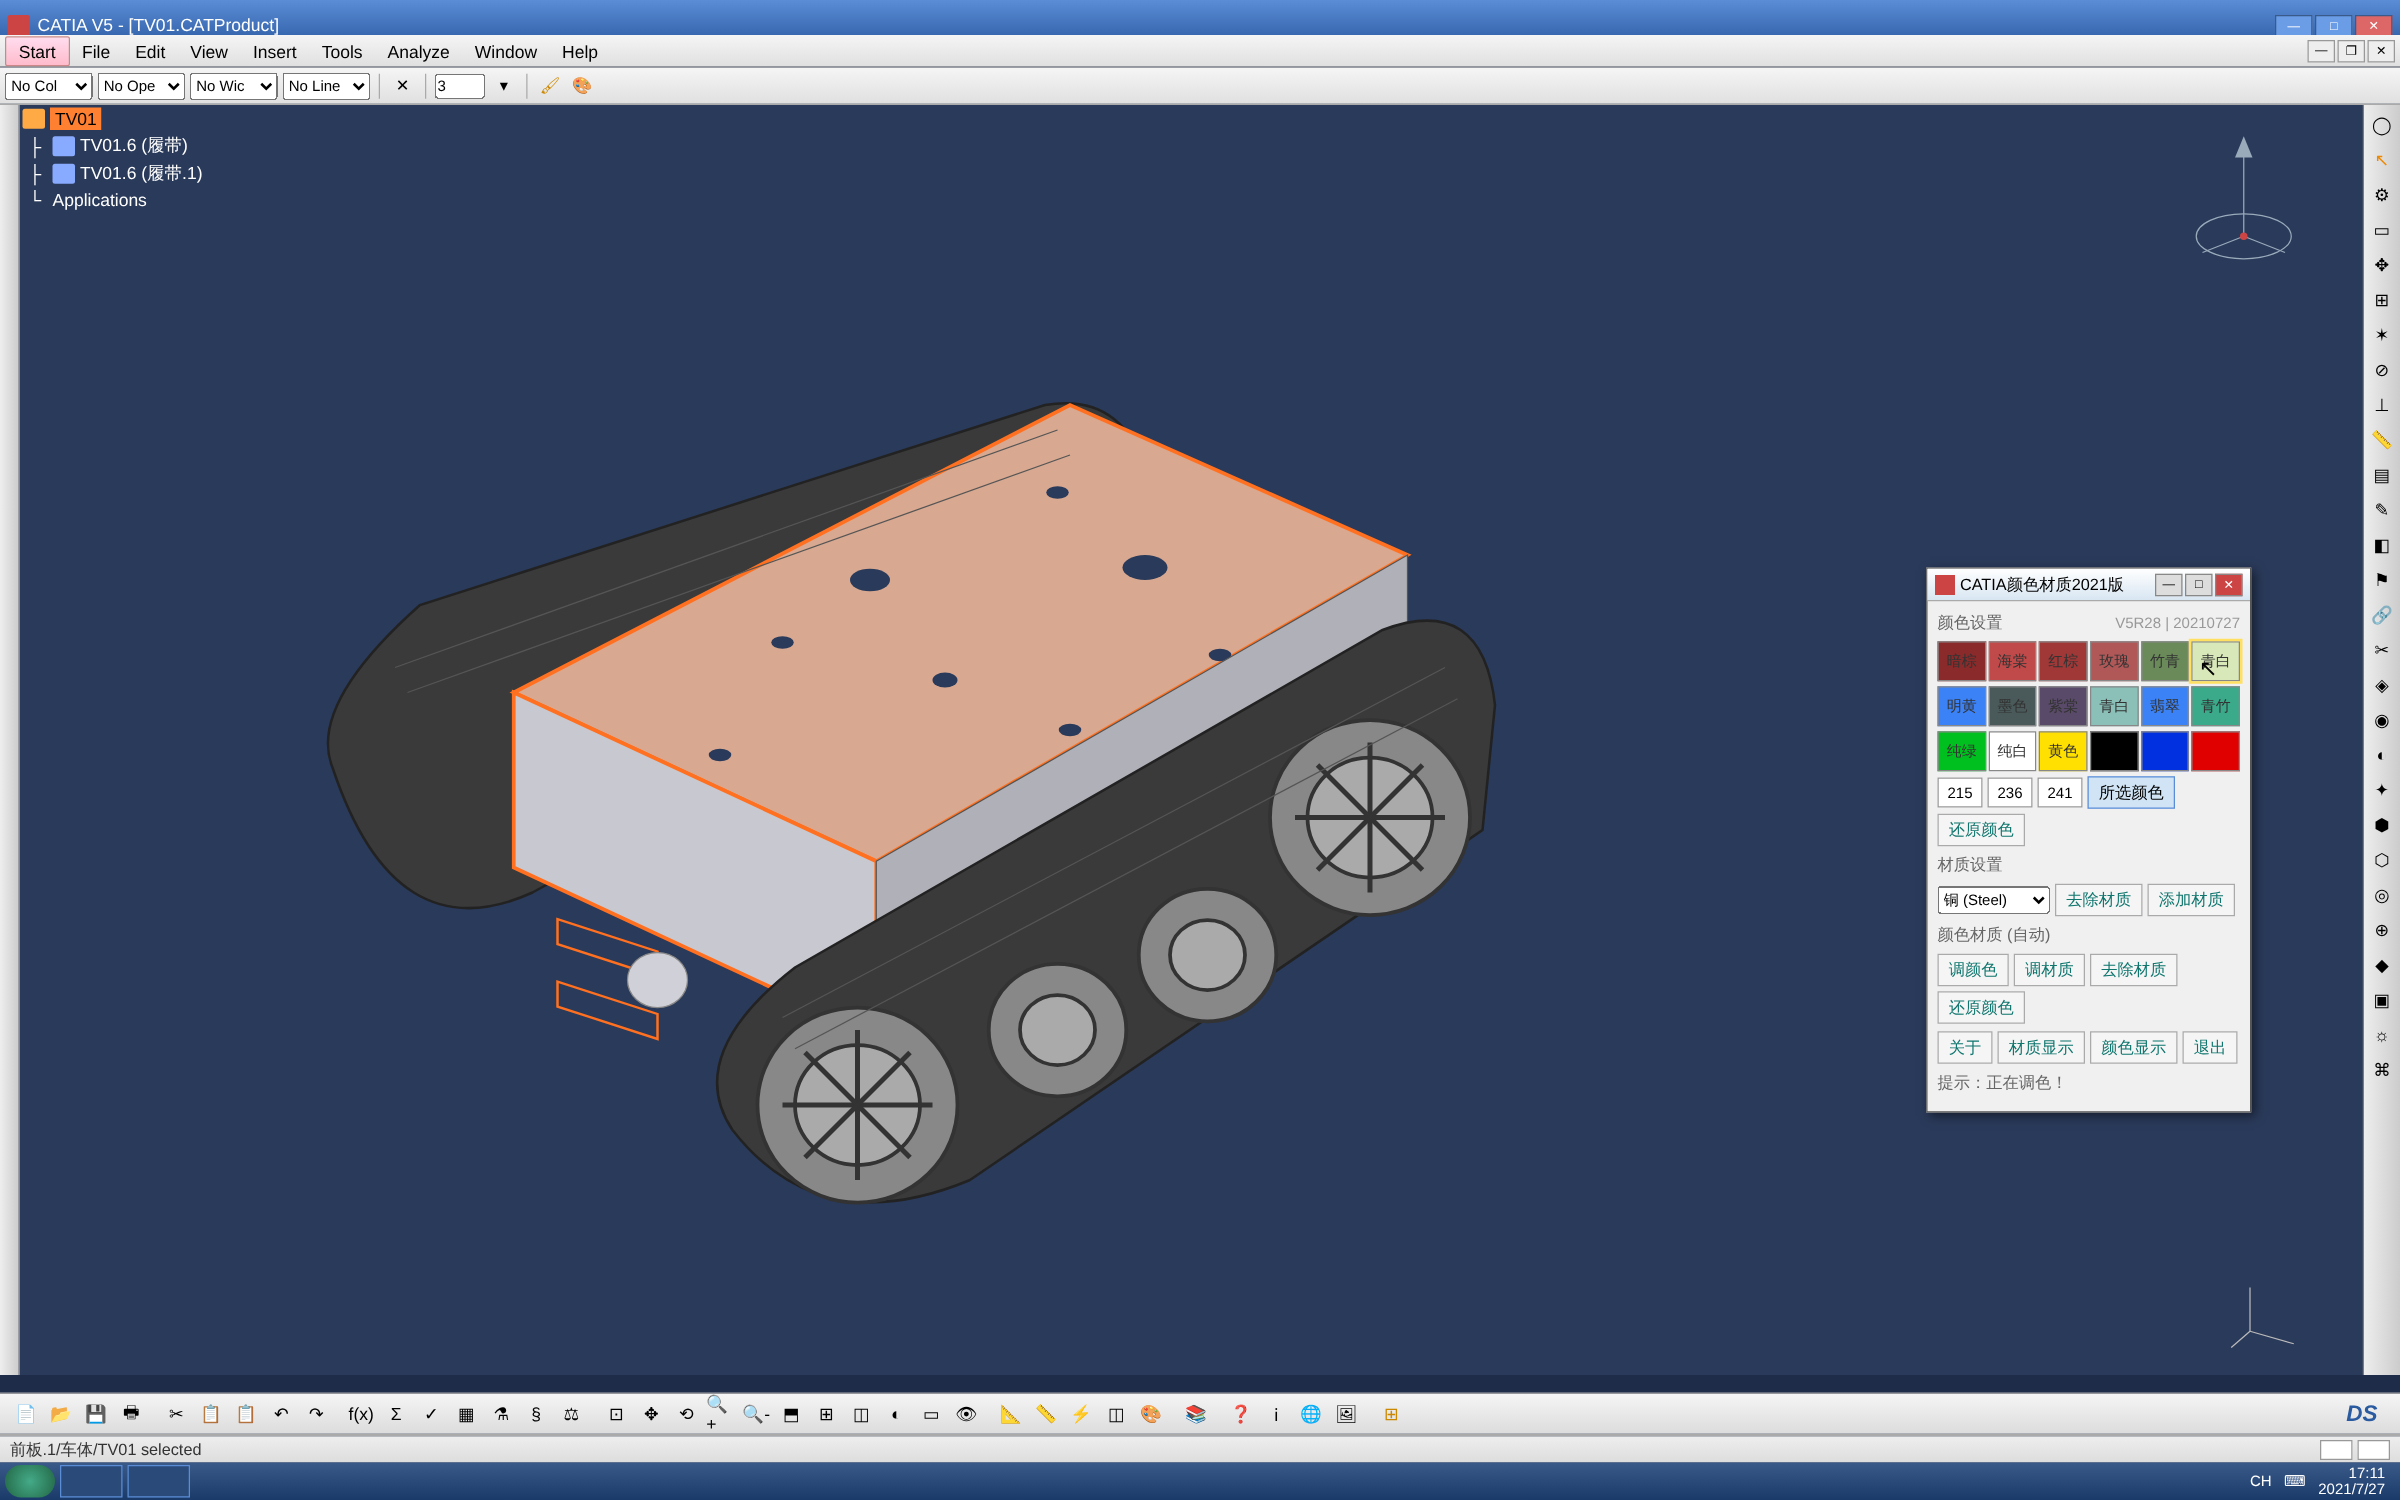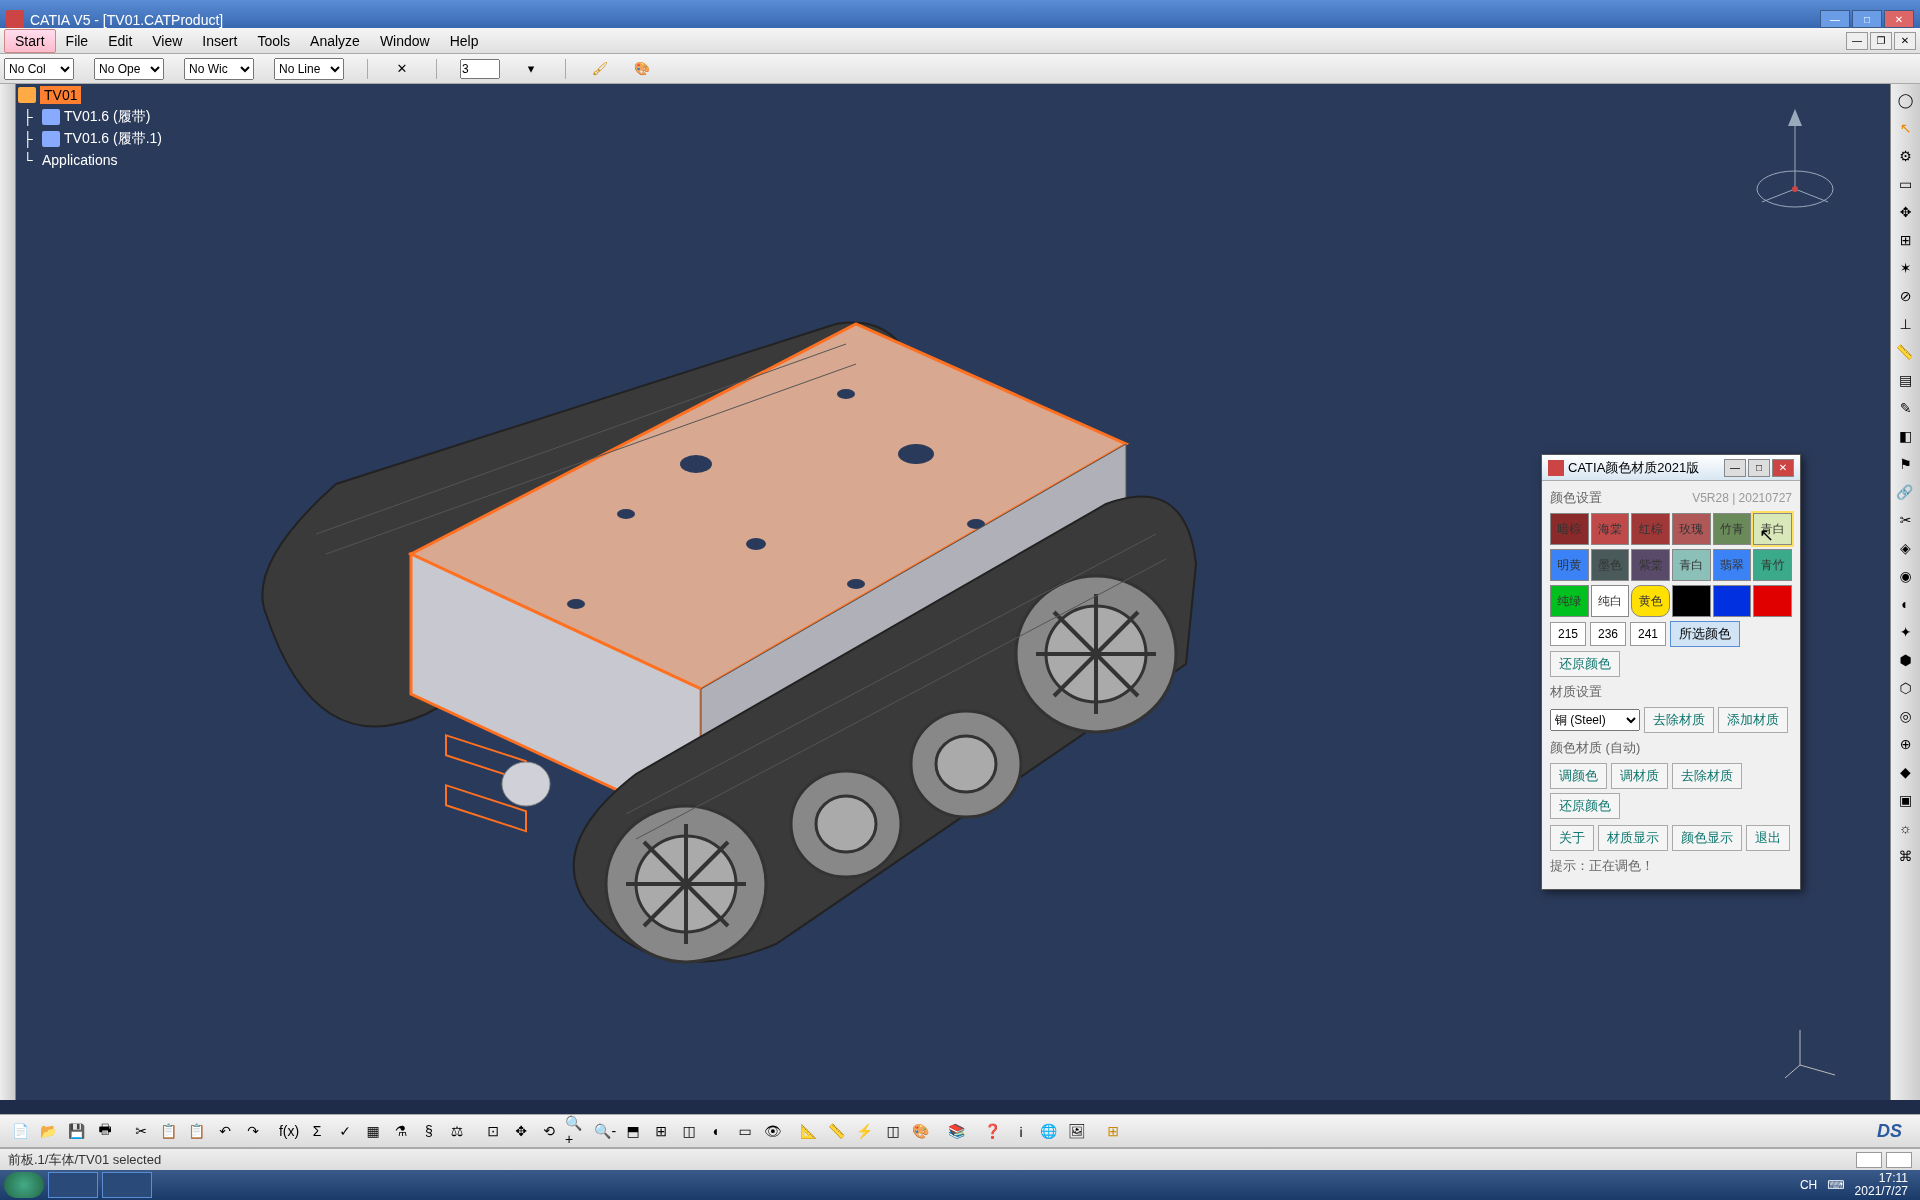--- a/index.html
+++ b/index.html
@@ -1,33 +1,33 @@
 <!DOCTYPE html>
 <html><head>
 <meta charset="utf-8">
 <style>
 * { margin:0; padding:0; box-sizing:border-box; font-family:"Microsoft YaHei",Arial,sans-serif; }
 body { background:#1e2c4a; width:1920px; height:1200px; overflow:hidden; position:relative; }
 
 
-.titlebar { height:28px; background:linear-gradient(#5a8dd6,#3868b0); display:flex; align-items:flex-end; padding:0 6px; color:#fff; font-size:14px; }
+.titlebar { height:28px; background:linear-gradient(#5a8dd6,#3868b0); display:flex; align-items:flex-start; padding:12px 6px; color:#fff; font-size:14px; }
 .titlebar .app-icon { width:18px; height:18px; background:#c44; border-radius:2px; margin-right:6px; }
 .titlebar .win-controls { margin-left:auto; display:flex; gap:2px; }
 .titlebar .win-btn { width:30px; height:18px; background:#6a9de6; border:1px solid #3a5a8a; font-size:10px; display:flex; align-items:center; justify-content:center; cursor:pointer; }
 .titlebar .win-btn.close { background:#d66; }
 
 
 .menubar { height:26px; background:linear-gradient(#f5f5f5,#e0e0e0); border-bottom:1px solid #aaa; display:flex; align-items:center; padding:0 4px; font-size:14px; position:relative; }
 .menubar .menu-item { padding:3px 10px; cursor:pointer; }
 .menubar .menu-item:first-child { background:linear-gradient(#fde,#fbc); border:1px solid #c88; border-radius:2px;text-align:right; }
 .menubar .doc-controls { position:absolute; right:4px; display:flex; gap:2px; }
 .menubar .doc-btn { width:22px; height:18px; border:1px solid #999; background:#eee; font-size:10px; display:flex; align-items:center; justify-content:center; cursor:pointer; }
 
 
-.optbar { height:30px; background:linear-gradient(#f5f5f5,#e0e0e0); border-bottom:1px solid #aaa; display:flex; align-items:center; padding:0 4px; gap:20px; font-size:13px; }
+.optbar { height:30px; background:linear-gradient(#f5f5f5,#e0e0e0); border-bottom:1px solid #aaa; display:flex; align-items:center; padding:0 4px; gap:4px; font-size:13px; }
 .optbar select { height:22px; font-size:12px; width:70px; }
 .optbar .sep { width:1px; height:20px; background:#aaa; margin:0 3px; }
 .optbar .opt-btn { width:22px; height:22px; border:1px solid transparent; display:flex; align-items:center; justify-content:center; cursor:pointer; }
 .optbar input { width:40px; height:20px; font-size:12px; }
 
 
 .main { position:absolute; top:84px; left:0; right:0; bottom:100px; display:flex; }
 .left-strip { width:16px; background:linear-gradient(to right,#eee,#ccc); border-right:1px solid #888; }
 .viewport { flex:1; background:#2a3a5a; position:relative; overflow:hidden; }
 .right-toolbar { width:30px; background:linear-gradient(to right,#eee,#ccc); border-left:1px solid #888; display:flex; flex-direction:column; align-items:center; padding-top:4px; gap:4px; }
@@ -274,21 +274,21 @@
             <div class="swatch" style="background: #3b82f6;">明黄</div>
             <div class="swatch" style="background: rgb(74, 90, 90);">墨色</div>
             <div class="swatch" style="background: rgb(90, 74, 106);">紫棠</div>
             <div class="swatch" style="background: rgb(138, 192, 184);">青白</div>
             <div class="swatch" style="background: #3b82f6;">翡翠</div>
             <div class="swatch" style="background: rgb(58, 170, 138);">青竹</div>
           </div>
         <div class="swatch-grid" id="sw3">
             <div class="swatch" style="background: rgb(0, 192, 32);">纯绿</div>
             <div class="swatch" style="background: rgb(255, 255, 255);">纯白</div>
-            <div class="swatch" style="background: rgb(255, 224, 0); border-radius: 10px;">黄色</div>
+            <div class="swatch" style="background: rgb(255, 224, 0);">黄色</div>
             <div class="swatch" style="background: rgb(0, 0, 0); color: rgb(255, 255, 255);"></div>
             <div class="swatch" style="background: rgb(0, 48, 224); color: rgb(255, 255, 255);"></div>
             <div class="swatch" style="background: rgb(224, 0, 0); color: rgb(255, 255, 255);"></div>
           </div>
         <div class="dlg-row">
           <span class="rgb-box">215</span>
           <span class="rgb-box">236</span>
           <span class="rgb-box">241</span>
           <span class="dlg-btn2 active">所选颜色</span>
           <span class="dlg-btn2 disabled">还原颜色</span>

